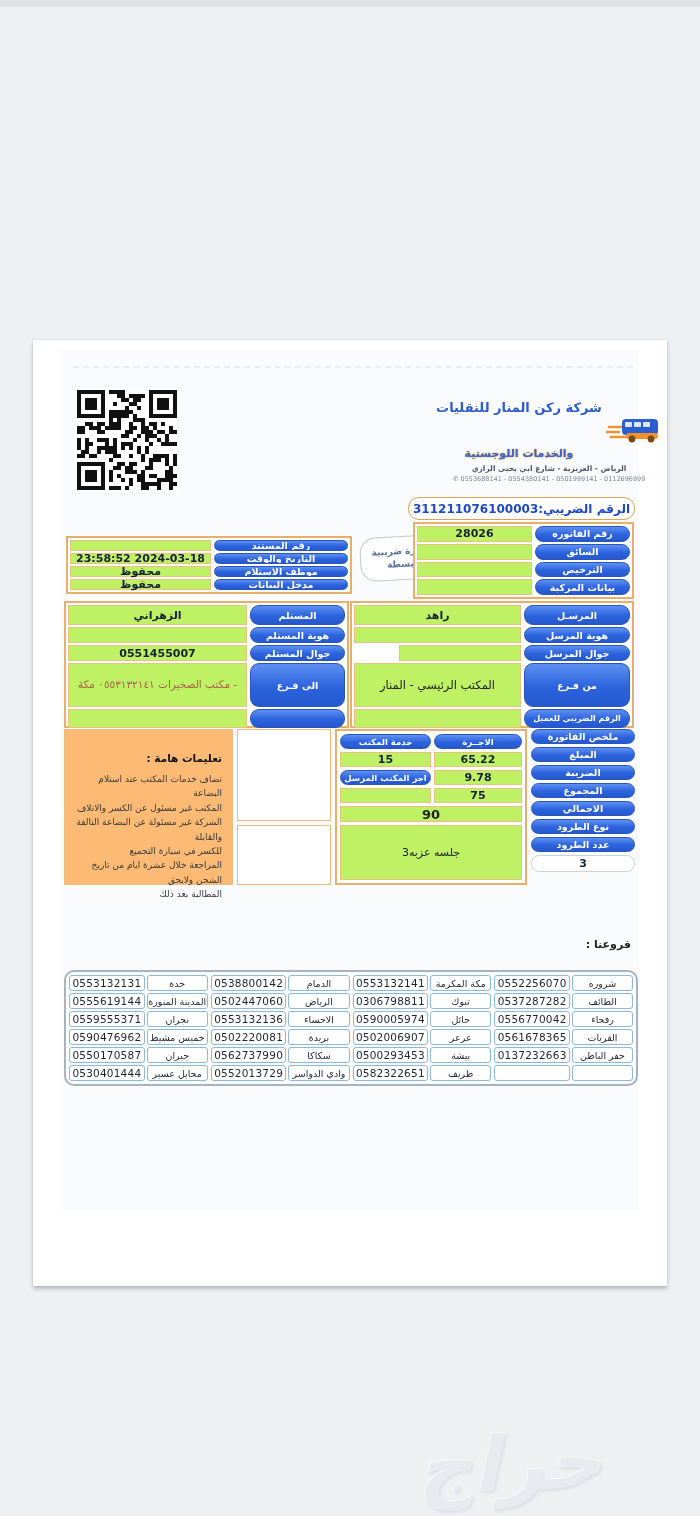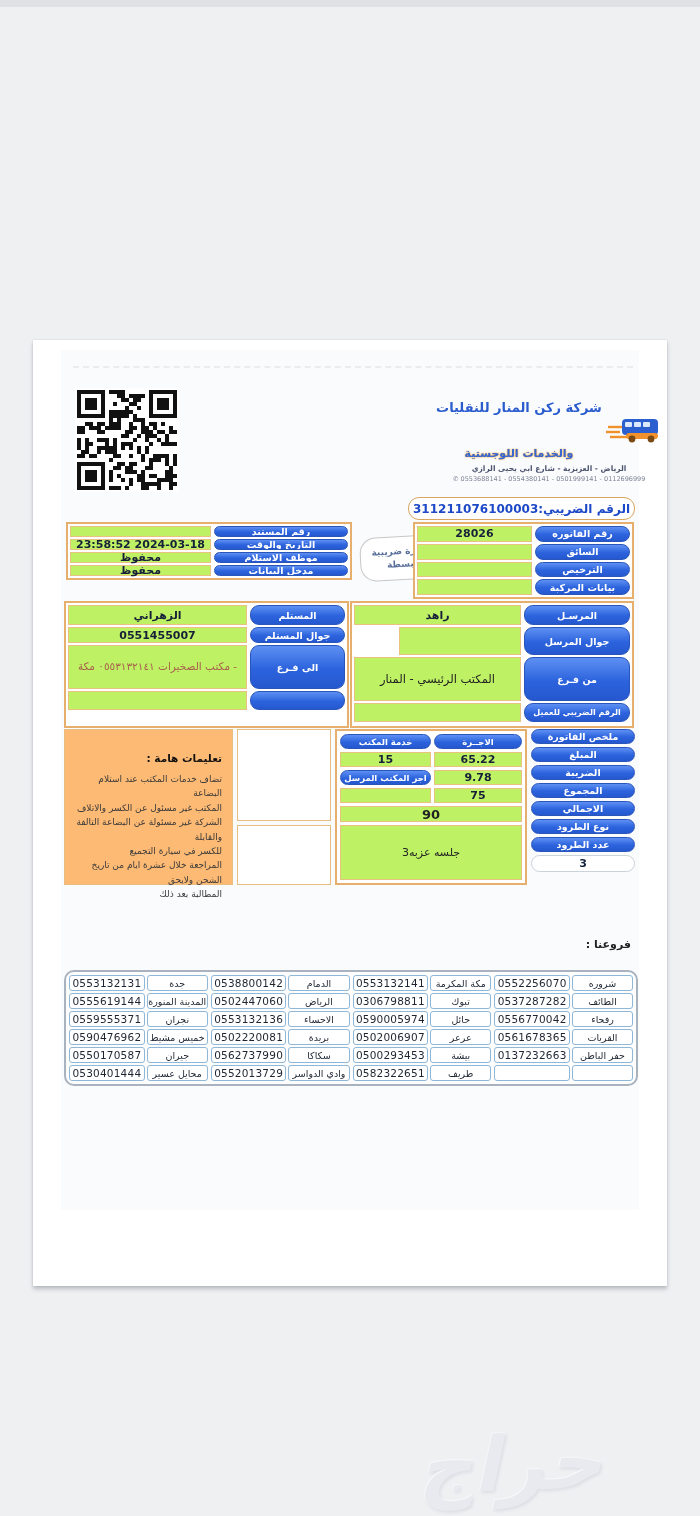--- a/index.html
+++ b/index.html
@@ -384,21 +384,21 @@
         <div class="frow">
           <div class="pill">الترخيص</div>
           <div class="vbox"></div>
         </div>
         <div class="frow">
           <div class="pill">بيانات المركبة</div>
           <div class="vbox"></div>
         </div>
       </div>
     </div>
-  <div class="frame meta meta-left" id="meta-left" style="left:33px;top:182px;width:286px;height:58px;">
+  <div class="frame meta meta-left" id="meta-left" style="left:33px;top:196px;width:286px;height:58px;">
       <div class="col">
         <div class="frow">
           <div class="pill">رقم المستند</div>
           <div class="vbox"></div>
         </div>
         <div class="frow">
           <div class="pill">التاريخ والوقت</div>
           <div class="vbox">2024-03-18 23:58:52</div>
         </div>
         <div class="frow">
@@ -411,39 +411,47 @@
         </div>
       </div>
     </div>
 
   <div class="frame party-r" id="party-sender" style="left:317px;top:261px;width:284px;height:127px;">
       <div class="col">
         <div class="frow" style="flex: 0 0 auto; height: 20px;">
           <div class="pill">المرسـل</div>
           <div class="vbox">راهد</div>
         </div>
-        <div class="frow" style="flex: 0 0 auto; height: 28px; padding-left: 45px;">
+        <div class="frow" style="flex: 0 0 auto; height: 16px;">
+          <div class="pill">هوية المرسل</div>
+          <div class="vbox"></div>
+        </div>
+        <div class="frow" style="flex: 0 0 auto; height: 16px; padding-left: 45px;">
           <div class="pill">جوال المرسل</div>
           <div class="vbox"></div>
         </div>
         <div class="frow" style="flex: 0 0 auto; height: 44px;">
           <div class="pill">من فـرع</div>
           <div class="vbox" style="font-weight: normal; font-size: 11.5px; color: rgb(34, 34, 34);">المكتب الرئيسي - المنار</div>
         </div>
         <div class="frow" style="flex: 0 0 auto; height: 19px;">
           <div class="pill" style="font-size: 8px;">الرقم الضريبي للعميل</div>
           <div class="vbox"></div>
         </div>
       </div>
     </div>
   <div class="frame party-l" id="party-receiver" style="left:31px;top:261px;width:285px;height:127px;">
       <div class="col">
         <div class="frow" style="flex: 0 0 auto; height: 20px;">
           <div class="pill">المستلم</div>
           <div class="vbox">الزهراني</div>
+        </div>
+        <div class="frow" style="flex: 0 0 auto; height: 16px;">
+          <div class="pill">هوية المستلم</div>
+          <div class="vbox"></div>
         </div>
         <div class="frow" style="flex: 0 0 auto; height: 16px;">
           <div class="pill">جوال المستلم</div>
           <div class="vbox">0551455007</div>
         </div>
         <div class="frow" style="flex: 0 0 auto; height: 44px;">
           <div class="pill">الى فـرع</div>
           <div class="vbox red-val">- مكتب الصخيرات ٠٥٥٣١٣٢١٤١ مكة</div>
         </div>
         <div class="frow" style="flex: 0 0 auto; height: 19px;">

